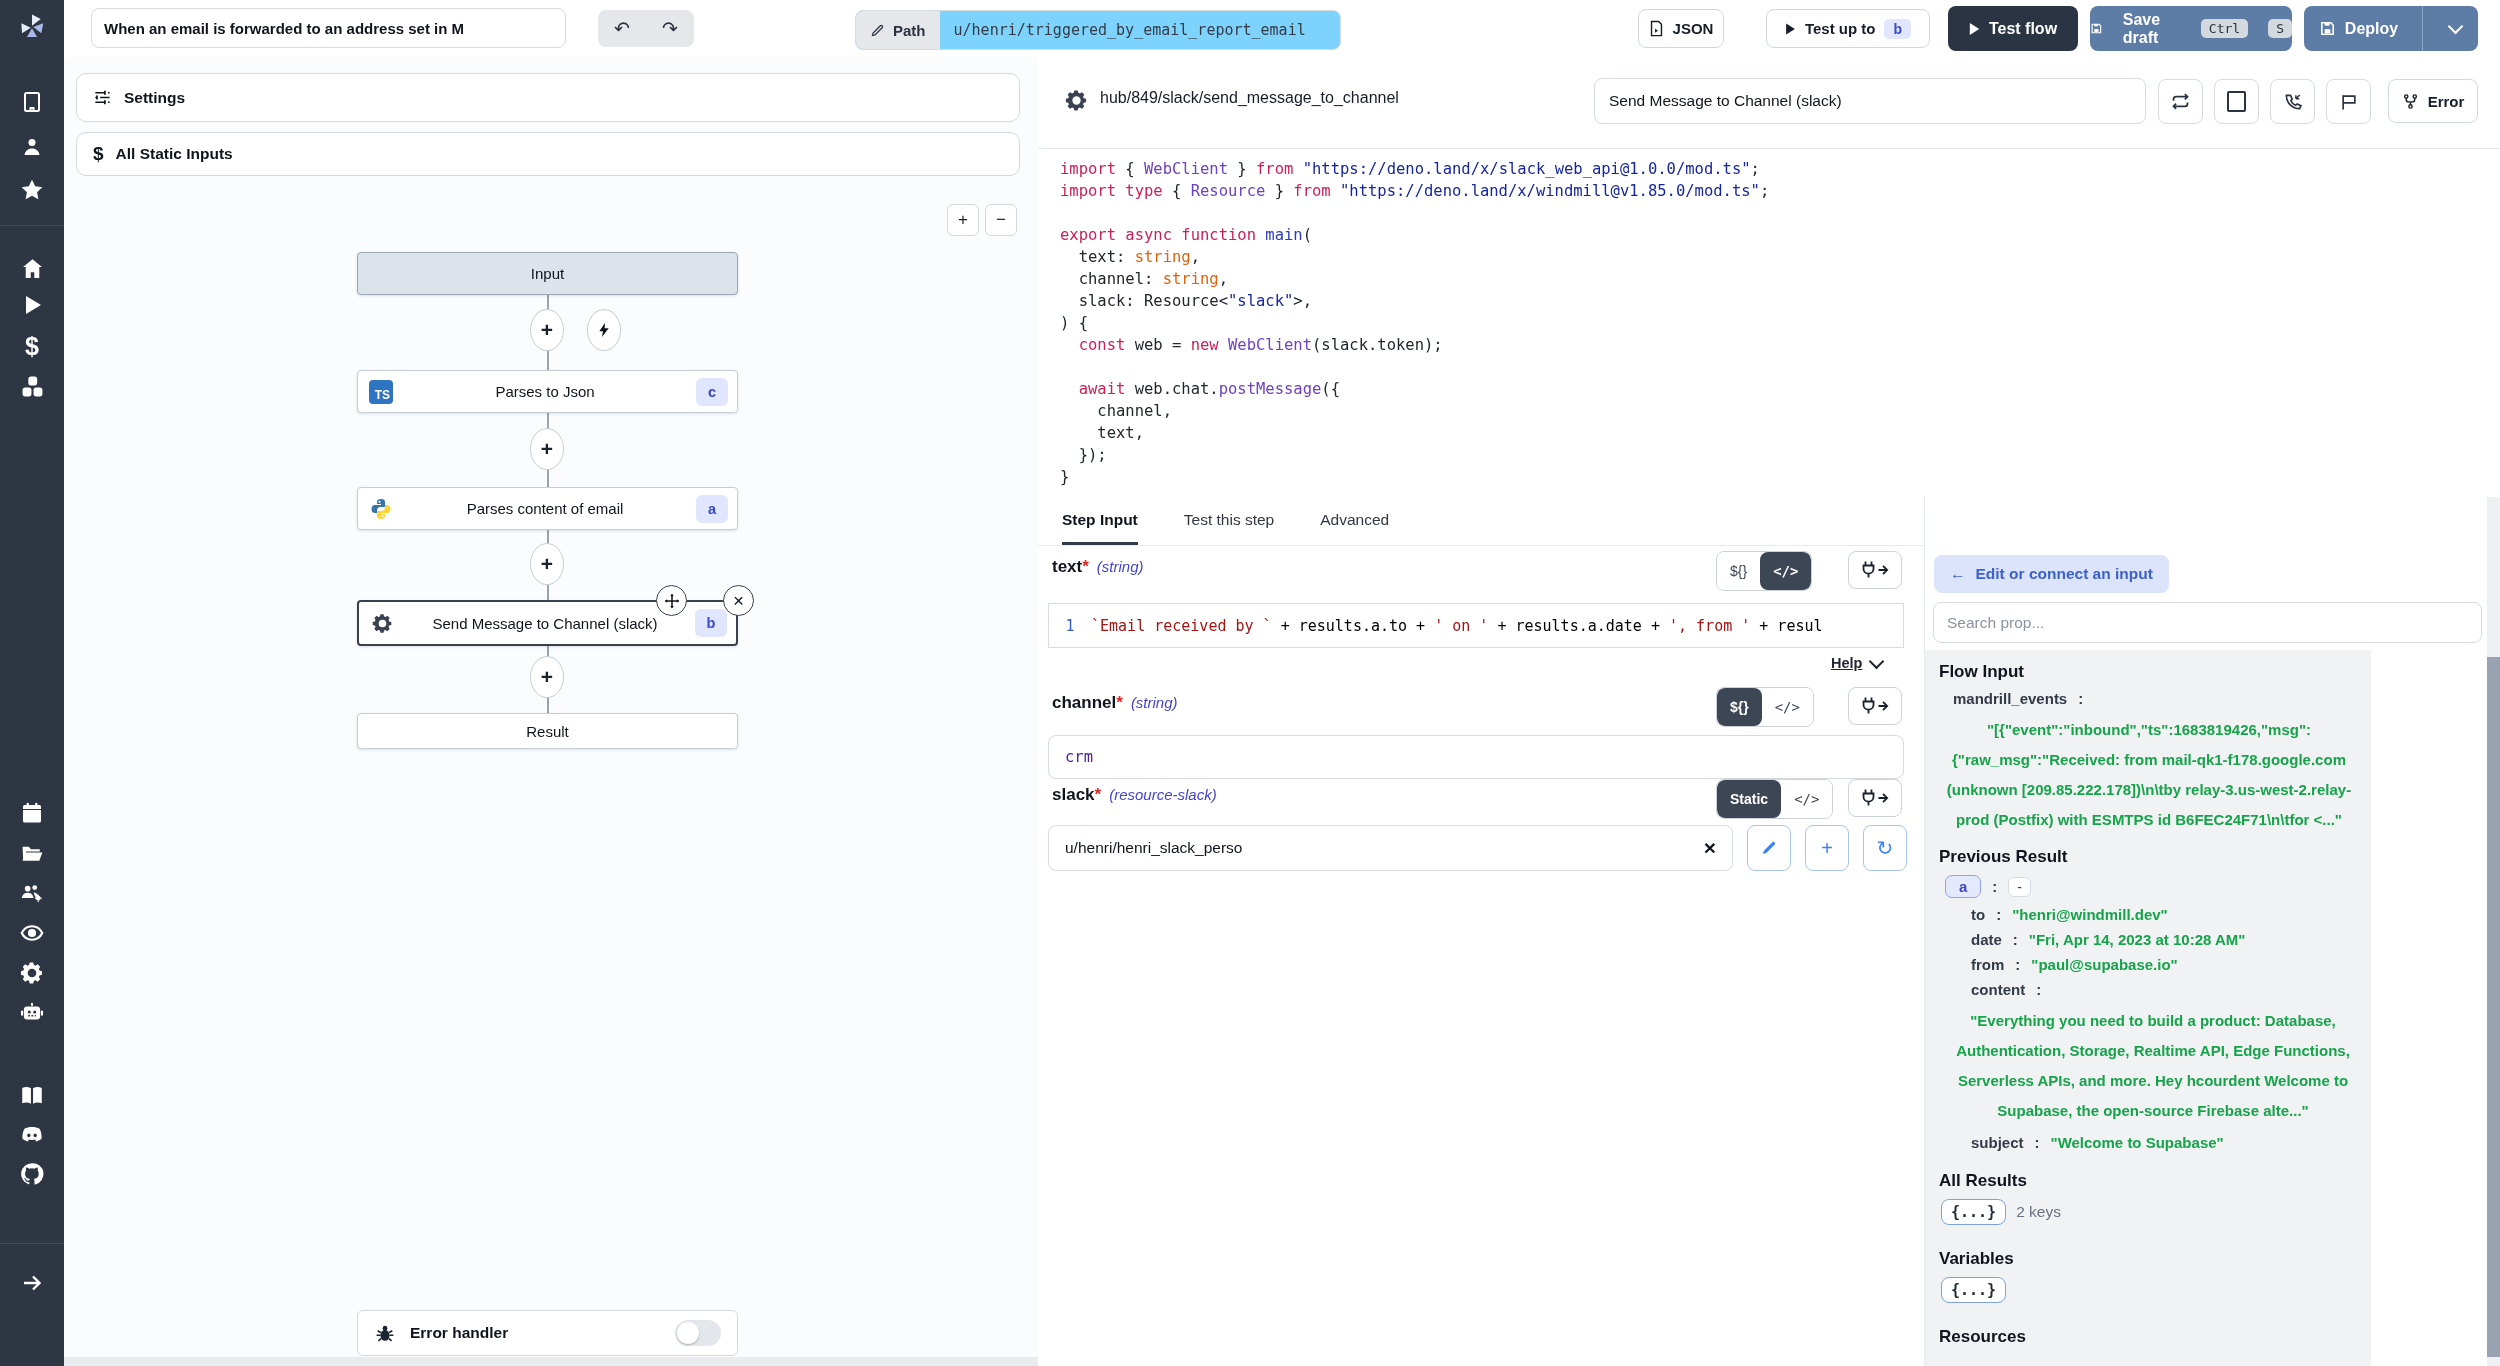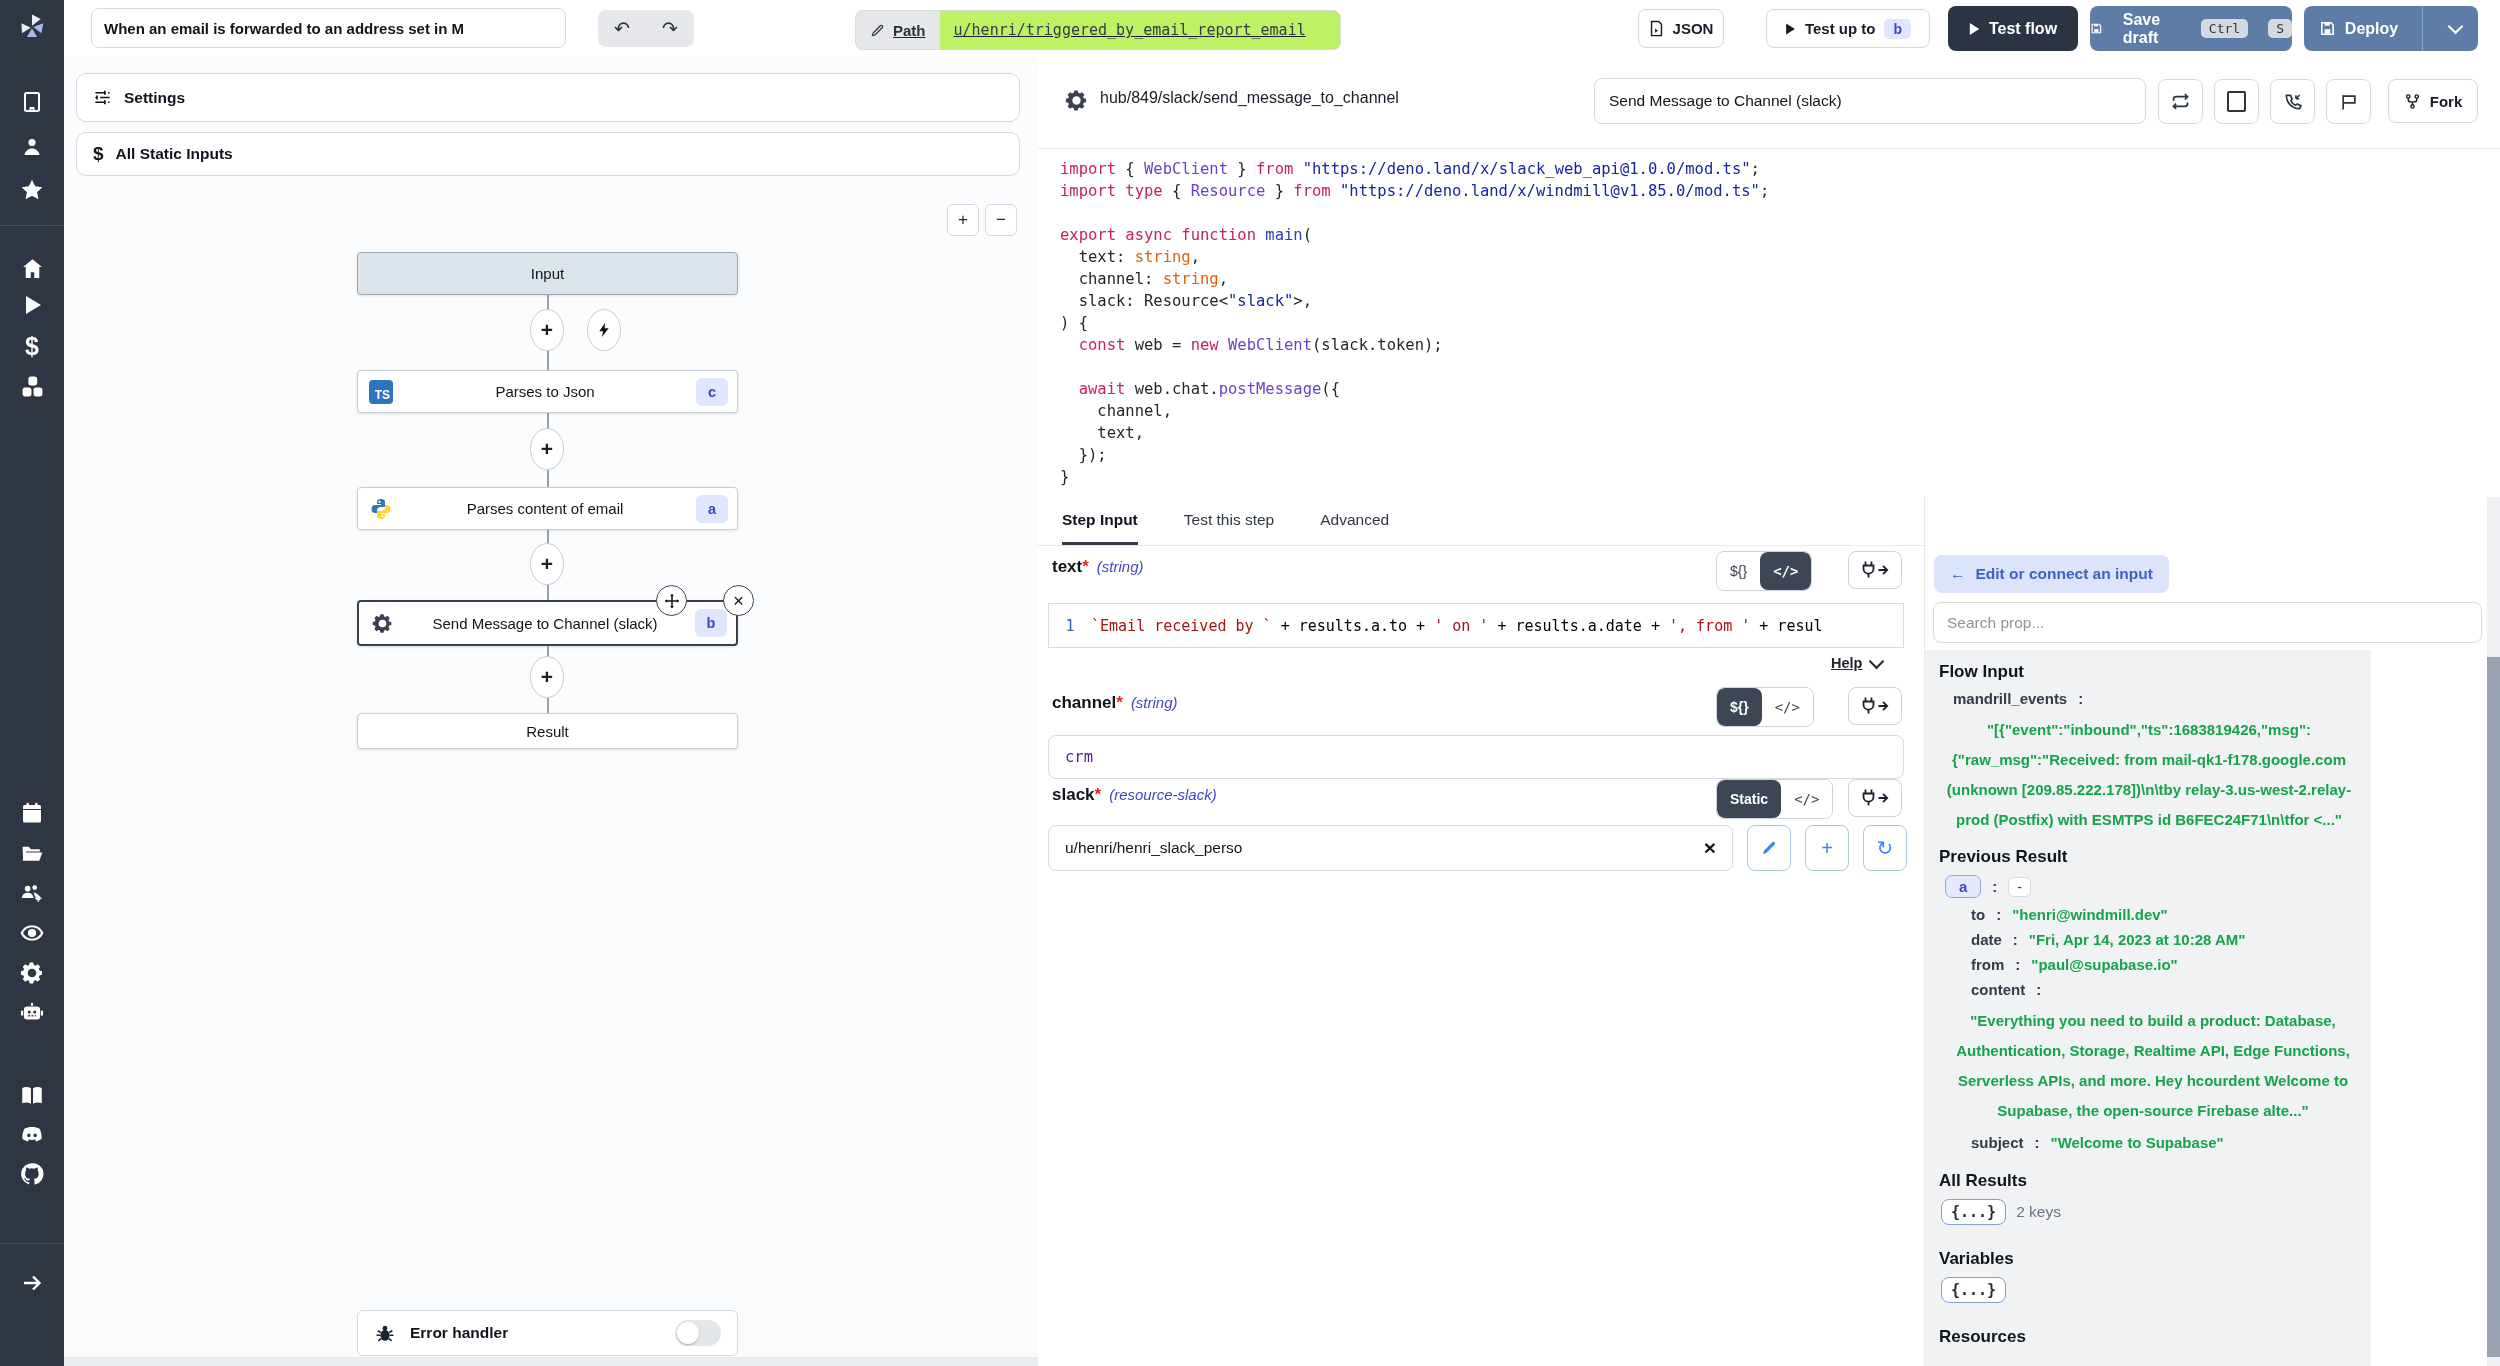--- a/index.html
+++ b/index.html
@@ -8,21 +8,21 @@
   .mono{font-family:"DejaVu Sans Mono","Liberation Mono",monospace;}
   
   #rail{position:absolute;left:0;top:0;width:64px;height:1366px;background:#2e3644;}
   .rail-ic{position:absolute;left:14px;width:36px;height:36px;display:flex;align-items:center;justify-content:center;cursor:pointer;}
   .rail-div{position:absolute;left:0;width:64px;height:1px;background:#434c5c;}
   
   #topbar{position:absolute;left:64px;top:0;right:0;height:57px;background:#fff;border-bottom:1px solid #e2e6ea;}
   .tb-input{position:absolute;left:27px;top:8px;width:475px;height:40px;border:1px solid #d6dbe1;border-radius:8px;font-size:15px;font-weight:700;color:#10151d;padding:0 12px;box-sizing:border-box;font-family:"Liberation Sans",sans-serif;}
   .undo-group{position:absolute;left:534px;top:10px;width:96px;height:37px;background:#e5e7eb;border-radius:8px;display:flex;}
   .undo-group .ub{width:48px;height:100%;display:flex;align-items:center;justify-content:center;font-size:19px;color:#2b3340;cursor:pointer;}
-  .path-wrap{position:absolute;left:791px;top:10px;height:38px;display:flex;border:1px solid #d6dbe1;border-radius:8px;overflow:hidden;background:#bef264;text-decoration:underline;}
+  .path-wrap{position:absolute;left:791px;top:10px;height:38px;display:flex;border:1px solid #d6dbe1;border-radius:8px;overflow:hidden;background:#7dd3fc;}
   .path-left{background:#e5e7eb;display:flex;align-items:center;gap:8px;padding:0 14px;font-weight:700;font-size:15px;color:#2b3340;}
   .path-val{display:flex;align-items:center;padding:0 14px;font-size:15px;color:#343c49;width:372px;}
   .btn{display:flex;align-items:center;justify-content:center;gap:9px;background:#fff;border:1px solid #d3d8df;border-radius:8px;font-weight:700;font-size:15px;color:#171d28;cursor:pointer;box-sizing:border-box;}
   .btn-dark{background:#2b3443;border:none;color:#fff;}
   .btn-steel{background:#5e7da6;border:none;color:#fff;}
   .kbd{background:#d4d9df;border-radius:5px;padding:2px 8px;font-size:13px;color:#2c333d;font-weight:400;}
   .chip-b{background:#e0e6fd;color:#3a49c6;border-radius:5px;padding:2px 9px;font-weight:700;font-size:14px;}
   .play{width:0;height:0;border-left:11px solid currentColor;border-top:7px solid transparent;border-bottom:7px solid transparent;}
   .chev{width:9px;height:9px;border-right:2.2px solid currentColor;border-bottom:2.2px solid currentColor;transform:rotate(45deg);margin-top:-4px;}
   
@@ -399,21 +399,21 @@
             <path d="M5 5h14v8H5"></path>
           </svg>
       </div>
       <div class="btn" style="position:absolute;left:1350px;top:22px;width:90px;height:44px;">
         <svg width="17" height="17" viewBox="0 0 24 24" fill="none" stroke="#171d28" stroke-width="2">
             <circle cx="6" cy="5" r="2.3"></circle>
             <circle cx="18" cy="5" r="2.3"></circle>
             <circle cx="12" cy="19" r="2.3"></circle>
             <path d="M6 7.5v2c0 2 1.5 3 3.5 3h5c2 0 3.5-1 3.5-3v-2M12 12.5v4"></path>
           </svg>
-        <span>Fork</span>
+        <span>Error</span>
       </div>
     </div>
 
     <div id="code"><div class="cl"><span class="tk-k">import</span><span class="tk-d"> { </span><span class="tk-e">WebClient</span><span class="tk-d"> } </span><span class="tk-k">from</span><span class="tk-d"> </span><span class="tk-s">"https://deno.land/x/slack_web_api@1.0.0/mod.ts"</span><span class="tk-d">;</span></div><div class="cl"><span class="tk-k">import type</span><span class="tk-d"> { </span><span class="tk-e">Resource</span><span class="tk-d"> } </span><span class="tk-k">from</span><span class="tk-d"> </span><span class="tk-s">"https://deno.land/x/windmill@v1.85.0/mod.ts"</span><span class="tk-d">;</span></div><div class="cl">&nbsp;</div><div class="cl"><span class="tk-k">export async function</span><span class="tk-d"> </span><span class="tk-f">main</span><span class="tk-d">(</span></div><div class="cl"><span class="tk-d">  text: </span><span class="tk-o">string</span><span class="tk-d">,</span></div><div class="cl"><span class="tk-d">  channel: </span><span class="tk-o">string</span><span class="tk-d">,</span></div><div class="cl"><span class="tk-d">  slack: Resource&lt;</span><span class="tk-s">"slack"</span><span class="tk-d">&gt;,</span></div><div class="cl"><span class="tk-d">) {</span></div><div class="cl"><span class="tk-d">  </span><span class="tk-k">const</span><span class="tk-d"> web = </span><span class="tk-k">new</span><span class="tk-d"> </span><span class="tk-e">WebClient</span><span class="tk-d">(slack.token);</span></div><div class="cl">&nbsp;</div><div class="cl"><span class="tk-d">  </span><span class="tk-k">await</span><span class="tk-d"> web.chat.</span><span class="tk-e">postMessage</span><span class="tk-d">({</span></div><div class="cl"><span class="tk-d">    channel,</span></div><div class="cl"><span class="tk-d">    text,</span></div><div class="cl"><span class="tk-d">  });</span></div><div class="cl"><span class="tk-d">}</span></div></div>
 
     <div id="tabs">
       <div class="tab active">Step Input</div>
       <div class="tab">Test this step</div>
       <div class="tab">Advanced</div>
     </div>

